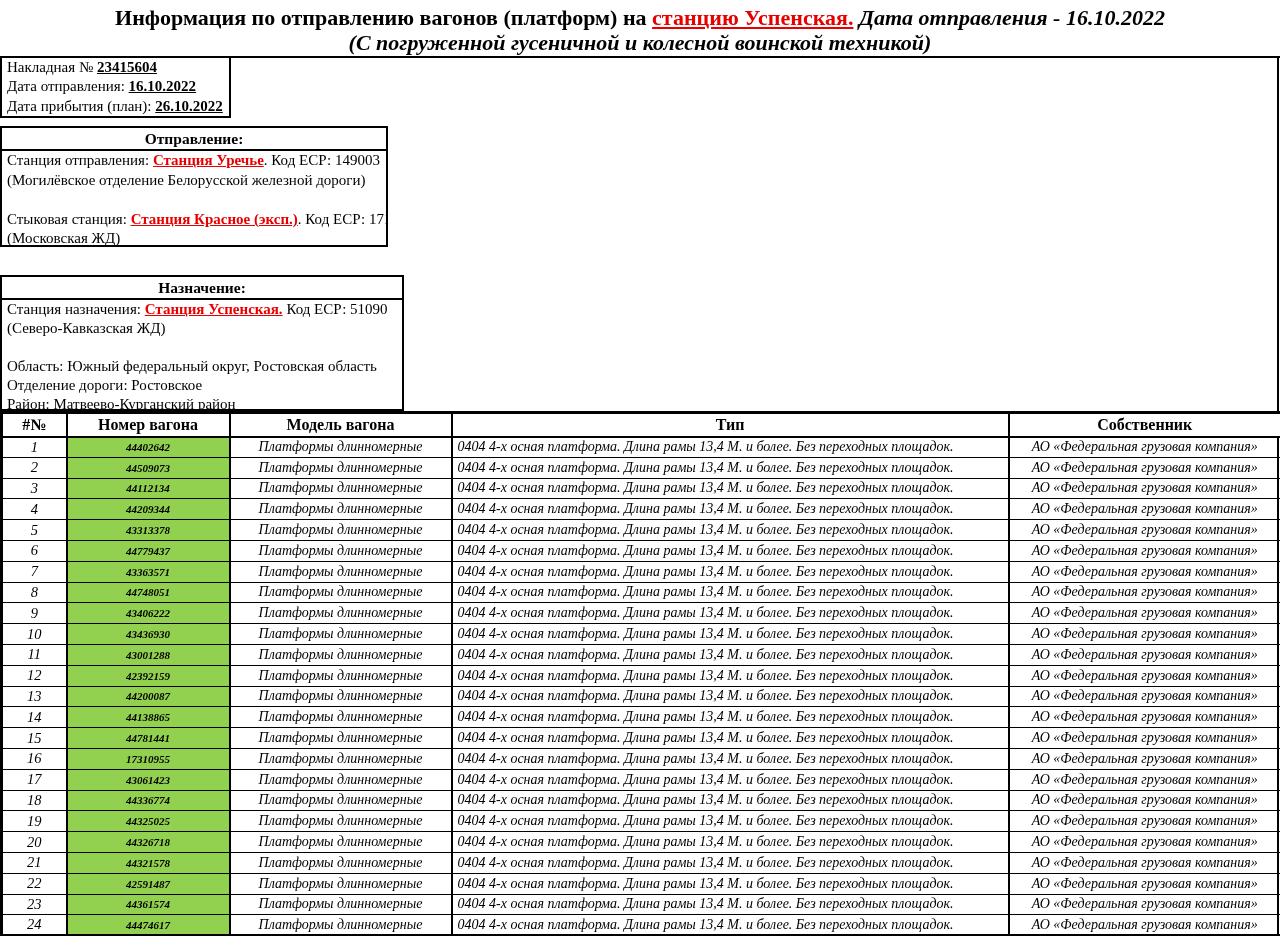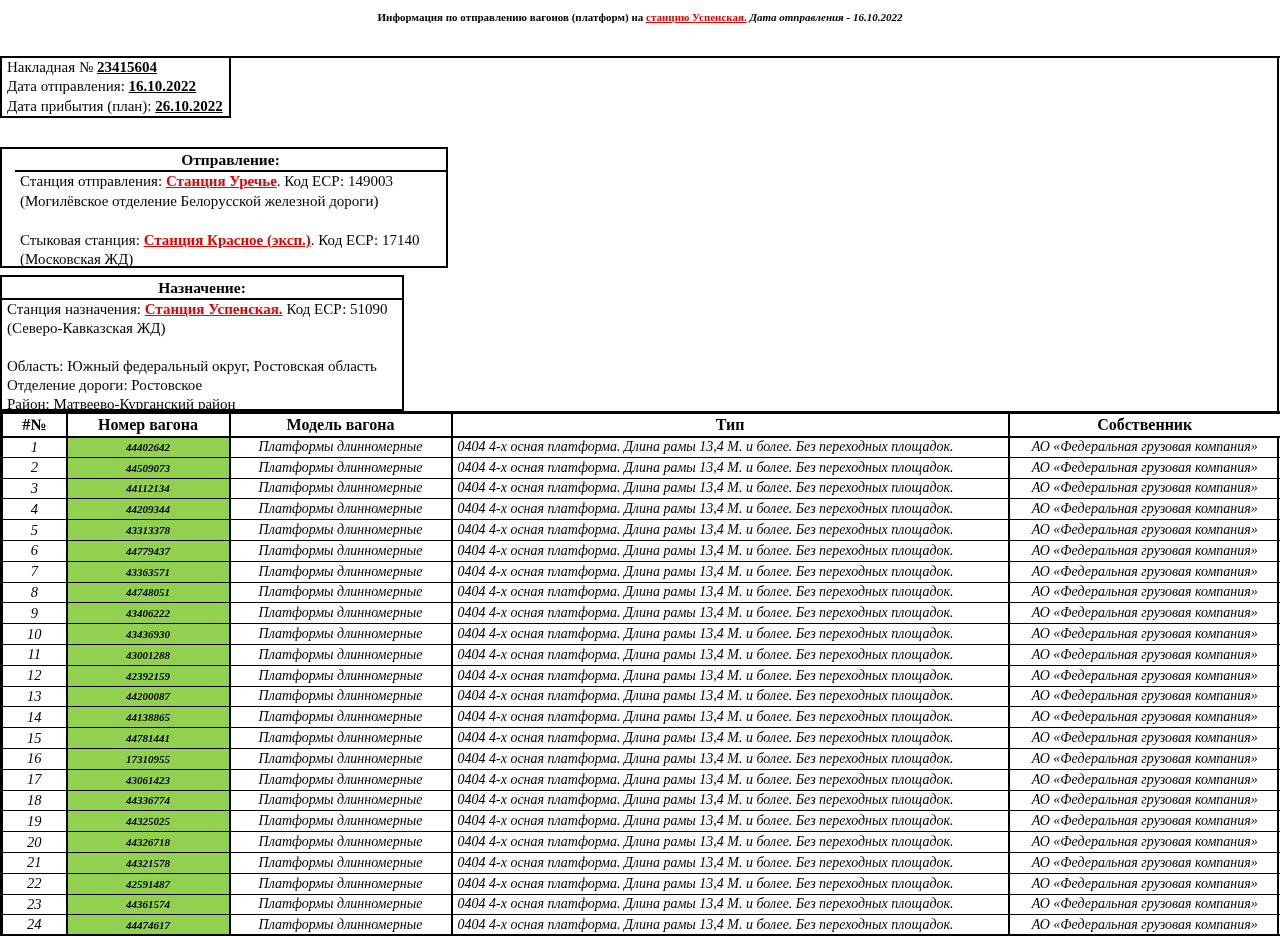--- a/index.html
+++ b/index.html
@@ -3,38 +3,38 @@
 <meta charset="utf-8">
 <style>
   * { margin:0; padding:0; box-sizing:border-box; }
   html,body { width:1280px; height:936px; background:#ffffff; }
   body { font-family:"Liberation Serif", serif; color:#000; position:relative; overflow:hidden; }
 
   .page { position:absolute; top:0; left:0; width:1280px; height:936px; }
 
   
   .title { position:absolute; top:5px; left:0; width:100%; text-align:center;
-           font-weight:bold; font-size:11px; line-height:25px; white-space:nowrap; }
+           font-weight:bold; font-size:22px; line-height:25px; white-space:nowrap; }
   .title .it { font-style:italic; }
   .rl { color:#e80000; font-weight:bold; text-decoration:underline; }
 
   .top-rule { position:absolute; top:56px; left:0; width:1280px; height:2px; background:#000; }
   .right-rule { position:absolute; top:56px; left:1277px; width:2px; height:880px; background:#000; }
 
   
   .box { position:absolute; left:0; background:#fff; border:2px solid #000; overflow:hidden; }
   .box-header { text-align:center; font-weight:bold; font-size:15.5px; line-height:21px;
                 border-bottom:2px solid #000; }
   .box-line { padding:0 5px; font-size:15px; line-height:19.6px; white-space:nowrap; }
   .box-line b, .val { font-weight:bold; text-decoration:underline; }
   .it { }
 
   #waybill-box   { top:56px;  width:231px; height:62px; }
   #waybill-box .box-line { line-height:19.3px; }
-  #departure-box { top:147px; width:448px; height:121px;padding-left:13px; }
+  #departure-box { top:126px; width:388px; height:121px; }
   #destination-box { top:275px; width:404px; height:136px; }
   #destination-box .box-line { line-height:18.9px; }
 
   
   table { position:absolute; top:411px; left:0; width:1280px;
           border-collapse:collapse; table-layout:fixed; border:3px solid #000; }
   th { border:2px solid #000; border-top-width:3px; border-bottom-width:2px;
        font-weight:bold; font-size:16px; height:24px; background:#fff; padding:0; }
   td { border:1px solid #000; border-left-width:2px; border-right-width:2px;
        font-size:14px; font-style:italic; height:20.8px; padding:0; text-align:center;
@@ -45,20 +45,21 @@
   col.w1 { width:65px; }  col.w2 { width:163px; } col.w3 { width:222px; }
   col.w4 { width:557px; } col.w5 { width:273px; }
 </style>
 </head>
 <body>
 
 <div class="page">
 
   <div class="title">
     <div><span>Информация по отправлению вагонов (платформ) на </span><span class="rl">станцию Успенская.</span><span class="it"> Дата отправления - 16.10.2022</span></div>
+    <div class="it">(С погруженной гусеничной и колесной воинской техникой)</div>
   </div>
 
   <div class="top-rule"></div>
   <div class="right-rule"></div>
 
   <div class="box" id="waybill-box">
     <div class="box-line"><span>Накладная № </span><span class="val">23415604</span></div>
     <div class="box-line"><span>Дата отправления: </span><span class="val">16.10.2022</span></div>
     <div class="box-line"><span>Дата прибытия (план): </span><span class="val">26.10.2022</span></div>
   </div>

